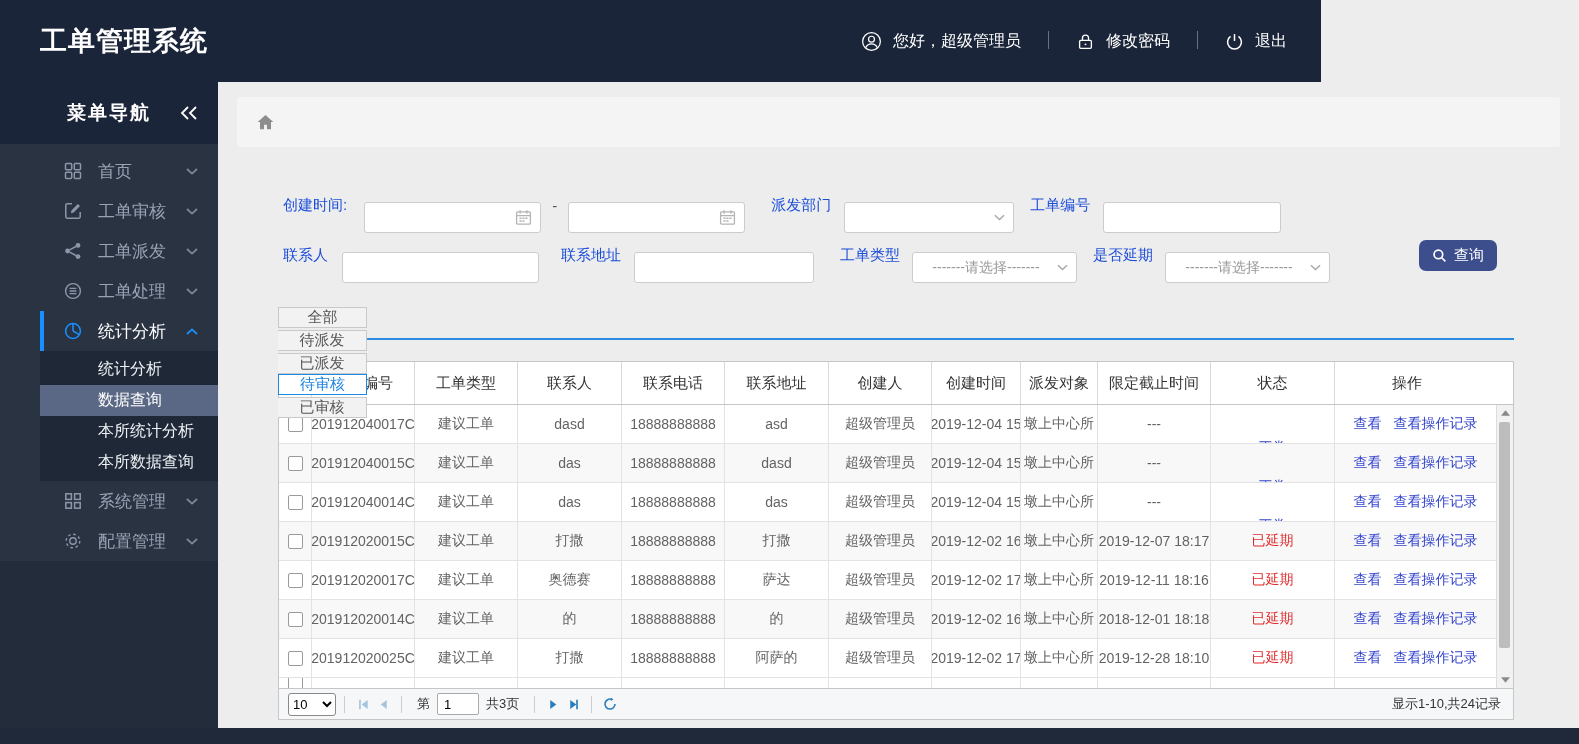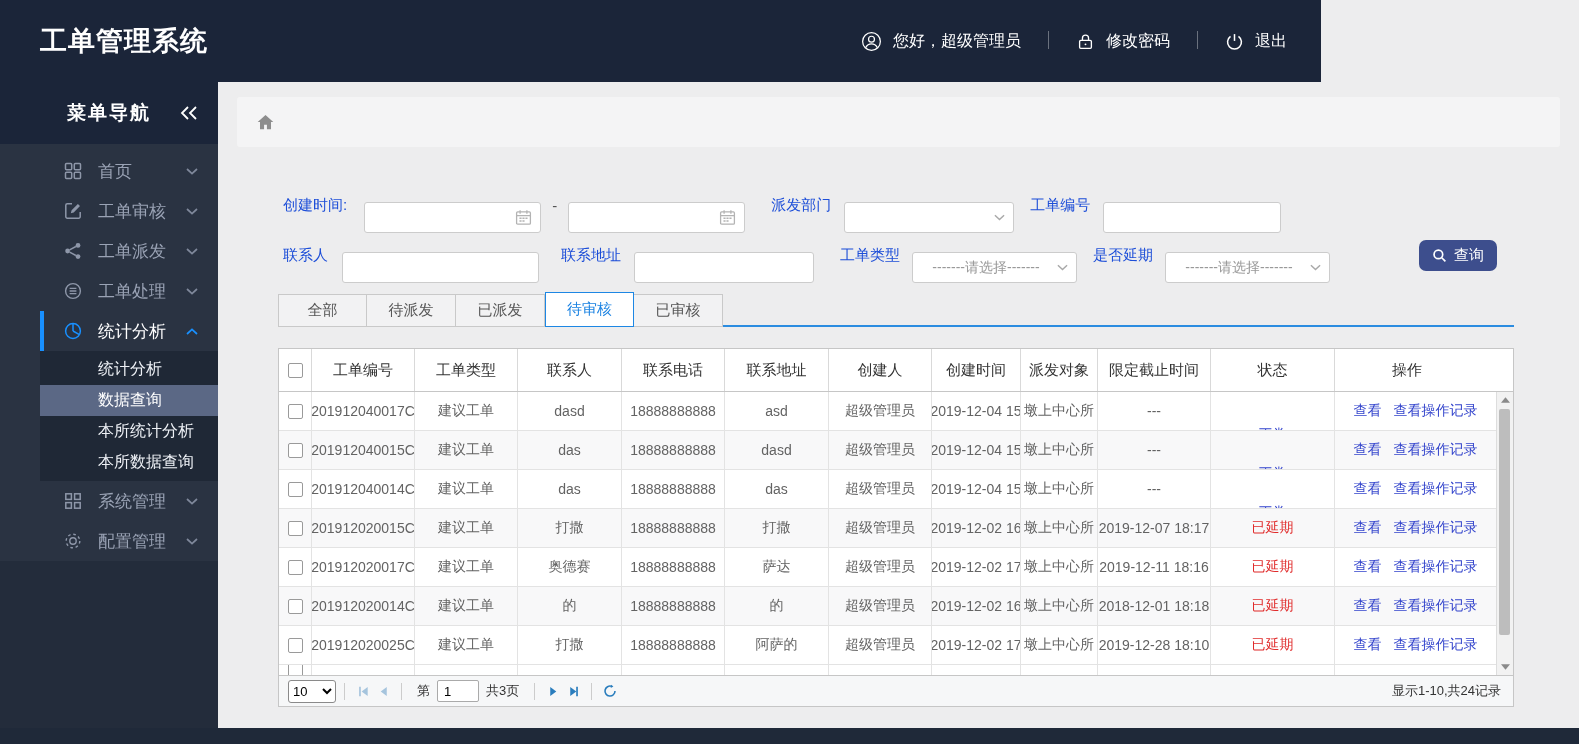--- a/index.html
+++ b/index.html
@@ -58,21 +58,21 @@
   .w-addr{width:180px;margin-left:13px;}
   .w-type{width:165px;margin-left:12px;}
   .w-delay{width:165px;margin-left:12px;}
   .ml26{margin-left:26px;} .ml16{margin-left:16px;} .ml22{margin-left:22px;}
   .ph{color:#999;font-size:14px;flex:1;text-align:center;white-space:nowrap;overflow:hidden;}
   .chev-s{color:#a9a9a9;display:flex;margin-left:6px;}
   .search-btn{margin-left:auto;min-width:76px;height:31px;background:var(--button-bg);color:#fff;border:none;border-radius:7px;
     font-size:15px;display:flex;align-items:center;gap:7px;cursor:pointer;font-family:inherit;padding:0 13px;}
 
   
-  .tabs{margin:21px 65px 0 60px;display:flex;position:relative;height:35px;}
+  .tabs{margin:34px 65px 0 60px;display:flex;position:relative;height:35px;flex-direction:column;}
   .tabs::after{content:'';position:absolute;left:0;right:0;bottom:0;height:2px;background:#2b8ce0;}
   .tab{width:89px;height:33px;margin-top:2px;display:flex;align-items:center;justify-content:center;background:#f2f2f3;
     border:1px solid #c9c9c9;border-left:none;color:#555;font-size:15px;cursor:pointer;z-index:1;}
   .tab:first-child{border-left:1px solid #c9c9c9;}
   .tab.active{background:#fff;color:#1a82e2;border:1px solid #1d87e4;height:35px;margin-top:0;z-index:3;}
 
   
   .tablewrap{margin:21px 65px 0 60px;background:#fff;border:1px solid #c6c6c6;}
   .thead{display:flex;height:43px;border-bottom:1px solid #c6c6c6;background:#fff;}
   .th{display:flex;align-items:center;justify-content:center;font-size:15px;color:#333;border-right:1px solid #d9d9d9;white-space:nowrap;overflow:hidden;}

